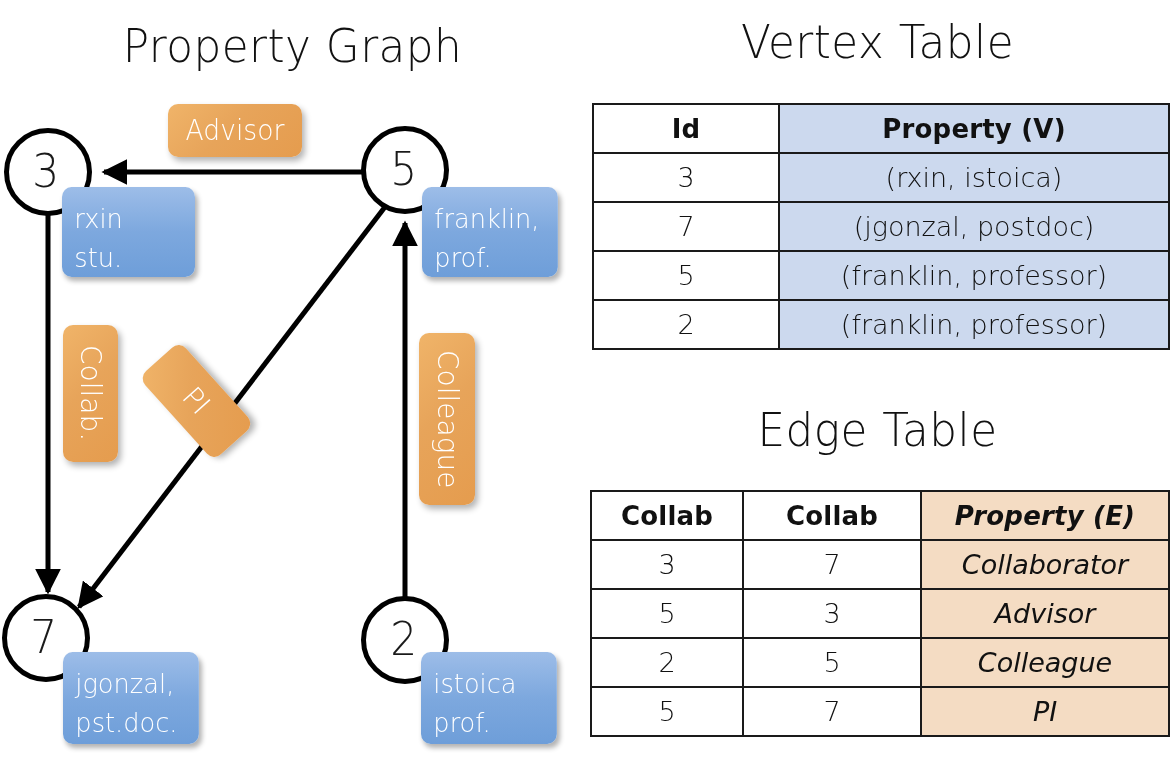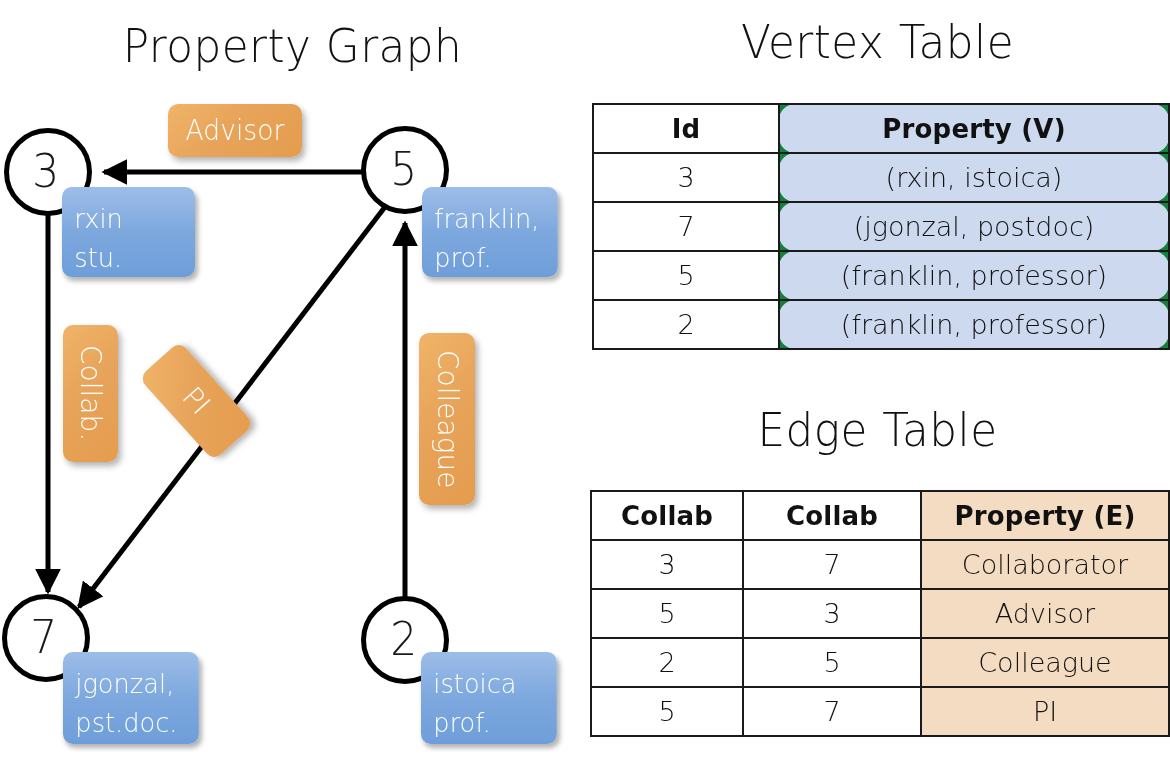--- a/index.html
+++ b/index.html
@@ -98,39 +98,39 @@
   }
   .edge-label .txt { display:block; transform: scaleX(0.95); }
   .vert-label .txt { writing-mode: vertical-rl; text-orientation: mixed; transform: none; }
 
   
   .tbl {
     position: absolute;
     border-collapse: collapse;
     table-layout: fixed;
     font-family: "DejaVu Sans", sans-serif;
-    background: #15803d;
+    background: #0ea5e9;
   }
   .tbl td, .tbl th {
     border: 2px solid #1a1a1a;
     text-align: center;
     font-weight: 300;
     font-size: 27px;
     color: #111;
     padding: 0;
     height: 47px;
     white-space: nowrap;
   }
   .tbl th {
     font-weight: 700;
     font-size: 26px;
     letter-spacing: 0.2px;
   }
-  .tbl .fill-blue   { background: #ccd9ee; border-radius: 16px; }
-  .tbl .fill-orange { background: #f4dcc3; }
+  .tbl .fill-blue   { background: #ccd9ee; }
+  .tbl .fill-orange { background: #f4dcc3; font-style: italic; }
   .tbl .plain       { background: #ffffff; }
 
   #vertex-table { left: 592px; top: 103px; width: 576px; }
   #edge-table   { left: 590px; top: 490px; width: 578px; }
 </style>
 </head>
 <body>
 
 <div class="big-title" id="title-property-graph">Property Graph</div>
 

